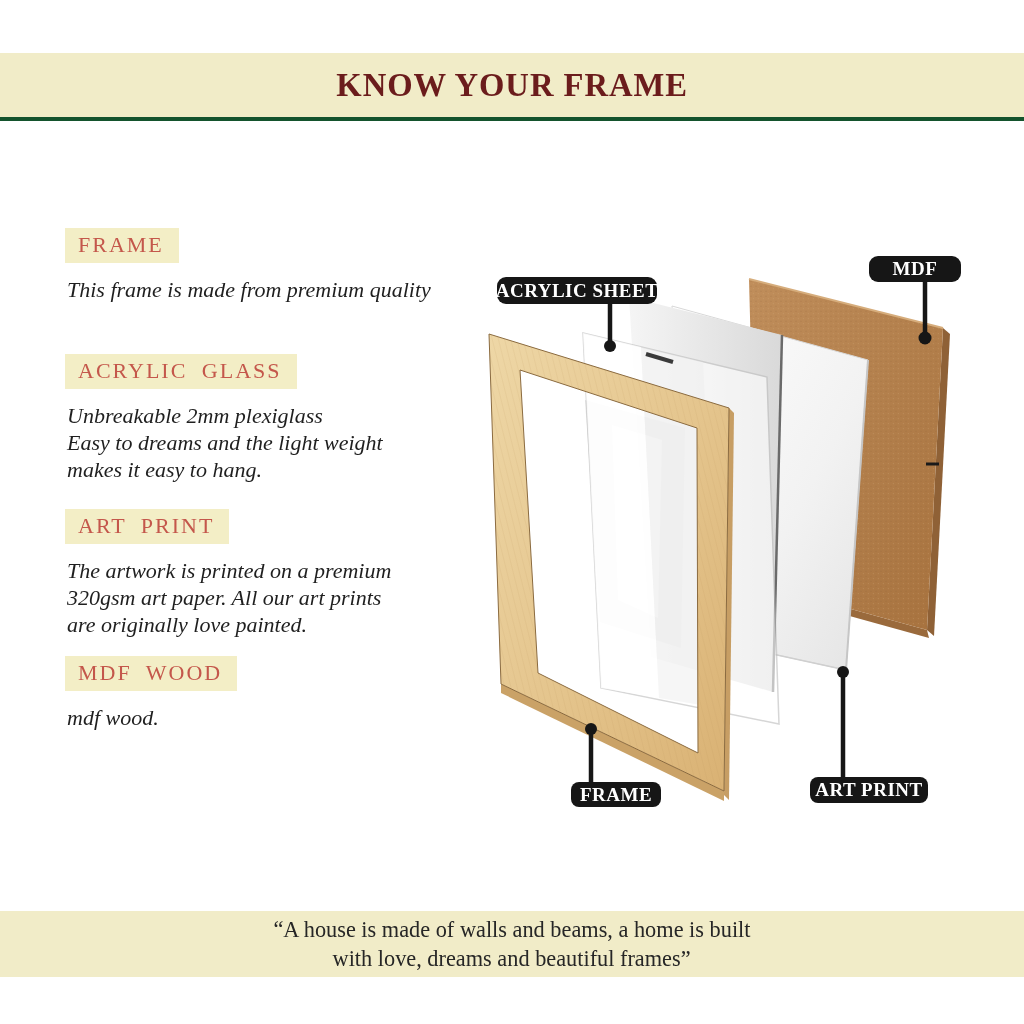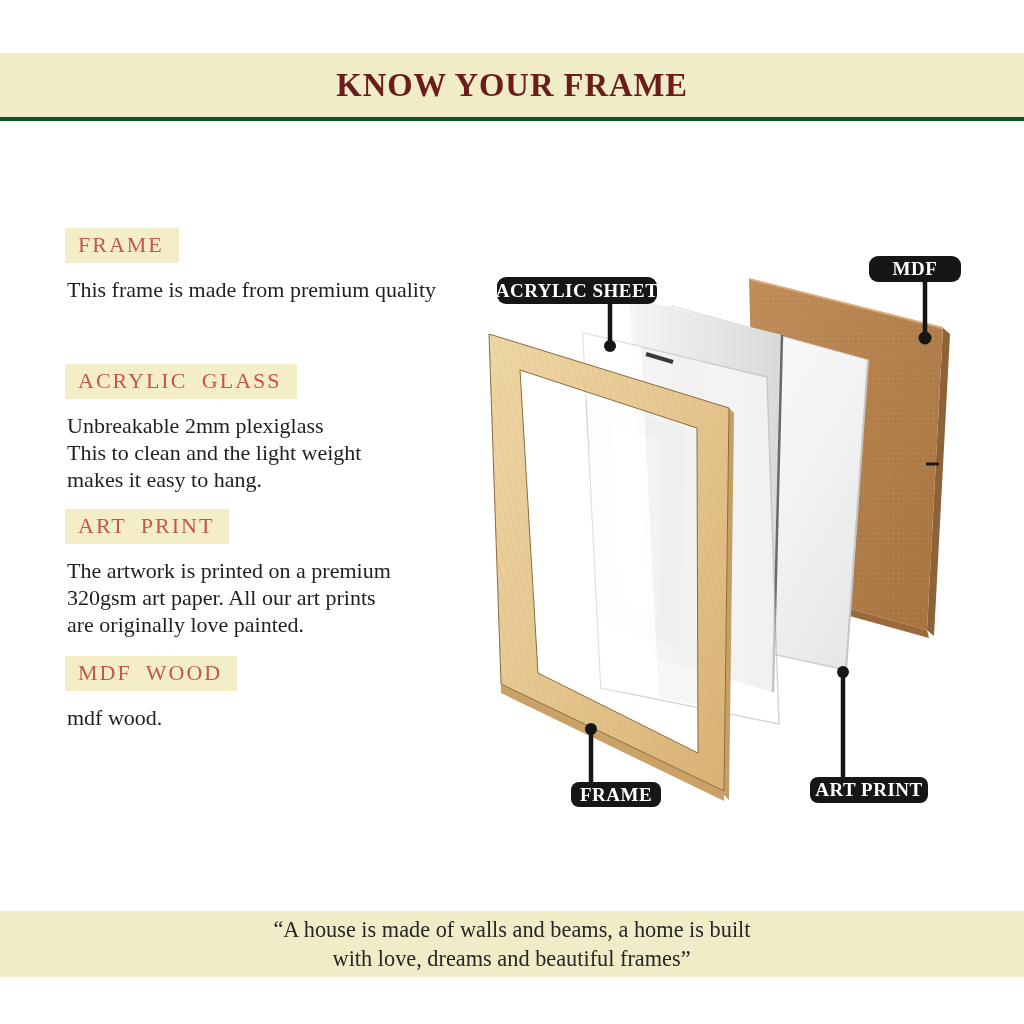--- a/index.html
+++ b/index.html
@@ -17,24 +17,24 @@
              background:#f1ecc8;display:flex;flex-direction:column;
              align-items:center;justify-content:center;}
   .quote-line{font-size:23px;line-height:29px;color:#262626;transform:scaleX(.97);}
 
   
   .spec{position:absolute;left:65px;width:430px;}
   .spec-label{display:inline-block;background:#f3eec6;color:#c4574b;
               font-size:22px;letter-spacing:2px;word-spacing:7px;
               padding:4px 15px 5px 13px;}
   .spec-body{margin:13px 0 0 2px;}
-  .spec-line{font-size:22px;line-height:27px;color:#1f1f1f;margin:0;}
+  .spec-line{font-size:22px;line-height:27px;color:#1f1f1f;margin:0;font-style:italic;}
 
   .spec-frame{top:228px;}
-  .spec-acrylic{top:364px;}
+  .spec-acrylic{top:354px;}
   .spec-artprint{top:509px;}
   .spec-mdf{top:656px;}
 
   
   .diagram{position:absolute;left:0;top:0;width:1024px;height:1024px;}
   .pill-text{fill:#ffffff;font-family:"Liberation Serif","DejaVu Serif",serif;
              font-weight:bold;font-size:19px;letter-spacing:0.5px;text-anchor:middle;}
 </style>
 </head>
 <body>
@@ -49,21 +49,21 @@
     <div class="spec-label">FRAME</div>
     <div class="spec-body">
       <p class="spec-line">This frame is made from premium quality</p>
     </div>
   </section>
 
   <section class="spec spec-acrylic">
     <div class="spec-label">ACRYLIC GLASS</div>
     <div class="spec-body">
       <p class="spec-line">Unbreakable 2mm plexiglass</p>
-      <p class="spec-line">This to clean and the light weight</p>
+      <p class="spec-line">Easy to dreams and the light weight</p>
       <p class="spec-line">makes it easy to hang.</p>
     </div>
   </section>
 
   <section class="spec spec-artprint">
     <div class="spec-label">ART PRINT</div>
     <div class="spec-body">
       <p class="spec-line">The artwork is printed on a premium</p>
       <p class="spec-line">320gsm art paper. All our art prints</p>
       <p class="spec-line">are originally love painted.</p>

